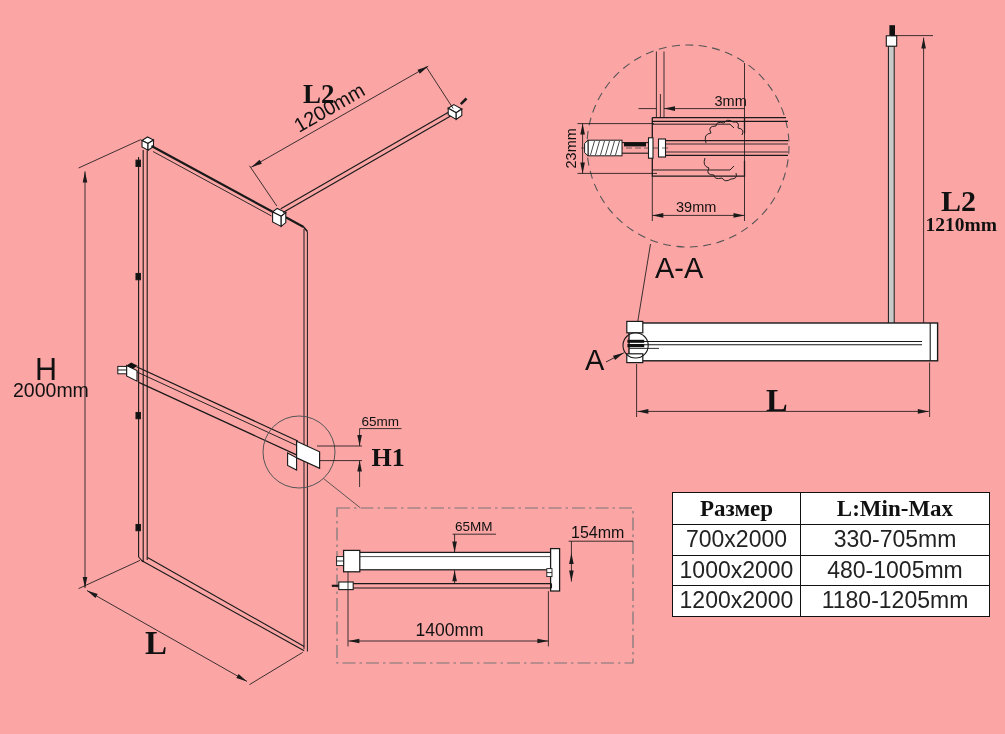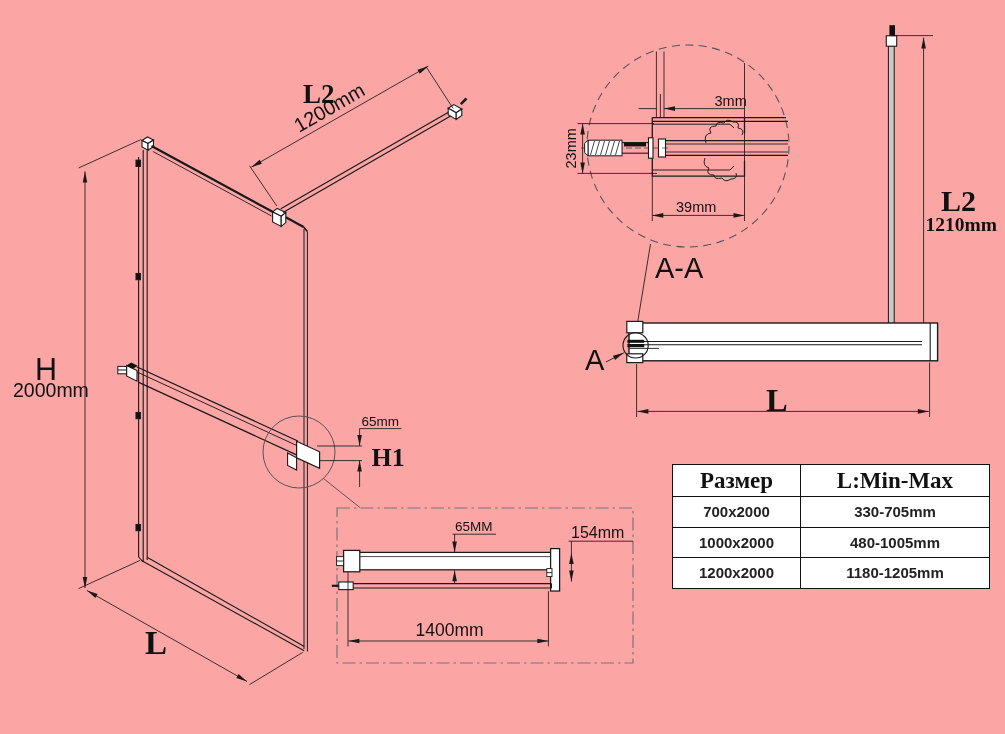--- a/index.html
+++ b/index.html
@@ -1,26 +1,26 @@
 <!DOCTYPE html>
 <html><head>
 <meta charset="utf-8">
 <style>
   html,body{margin:0;padding:0;background:#ffffff;}
   .canvas{position:relative;width:1005px;height:734px;background:#fca5a5;overflow:hidden;
           font-family:"Liberation Sans",sans-serif;}
   .canvas svg{position:absolute;left:0;top:0;}
   .tsan{font-family:"Liberation Sans",sans-serif;fill:#111;stroke:none;}
   .tser{font-family:"Liberation Serif",serif;font-weight:bold;fill:#111;stroke:none;}
-  table.size{position:absolute;left:672px;top:464px;width:317px;border-collapse:collapse;
+  table.size{position:absolute;left:672px;top:492px;width:317px;border-collapse:collapse;
              table-layout:fixed;background:#fff;}
   table.size th,table.size td{border:1.8px solid #111;text-align:center;vertical-align:middle;
              padding:0;white-space:nowrap;}
   table.size th{height:31px;font-family:"Liberation Serif",serif;font-weight:bold;font-size:23px;color:#111;}
-  table.size td{height:29.6px;font-family:"Liberation Sans",sans-serif;font-size:15px;color:#222;font-weight:700;}
+  table.size td{height:29.6px;font-family:"Liberation Sans",sans-serif;font-size:23px;color:#222;font-weight:400;}
   table.size col.c1{width:128px;} table.size col.c2{width:189px;}
 </style>
 </head>
 <body>
 
 <div class="canvas">
 <svg width="1005" height="734" viewBox="0 0 1005 734">
   <defs>
     <marker id="aE" viewBox="0 0 12 6" markerWidth="12" markerHeight="6" refX="11.5" refY="3" orient="auto" markerUnits="userSpaceOnUse">
       <path d="M11.5,3 L0.5,0.7 L0.5,5.3 Z" fill="#1a1a1a" stroke="none"></path>

